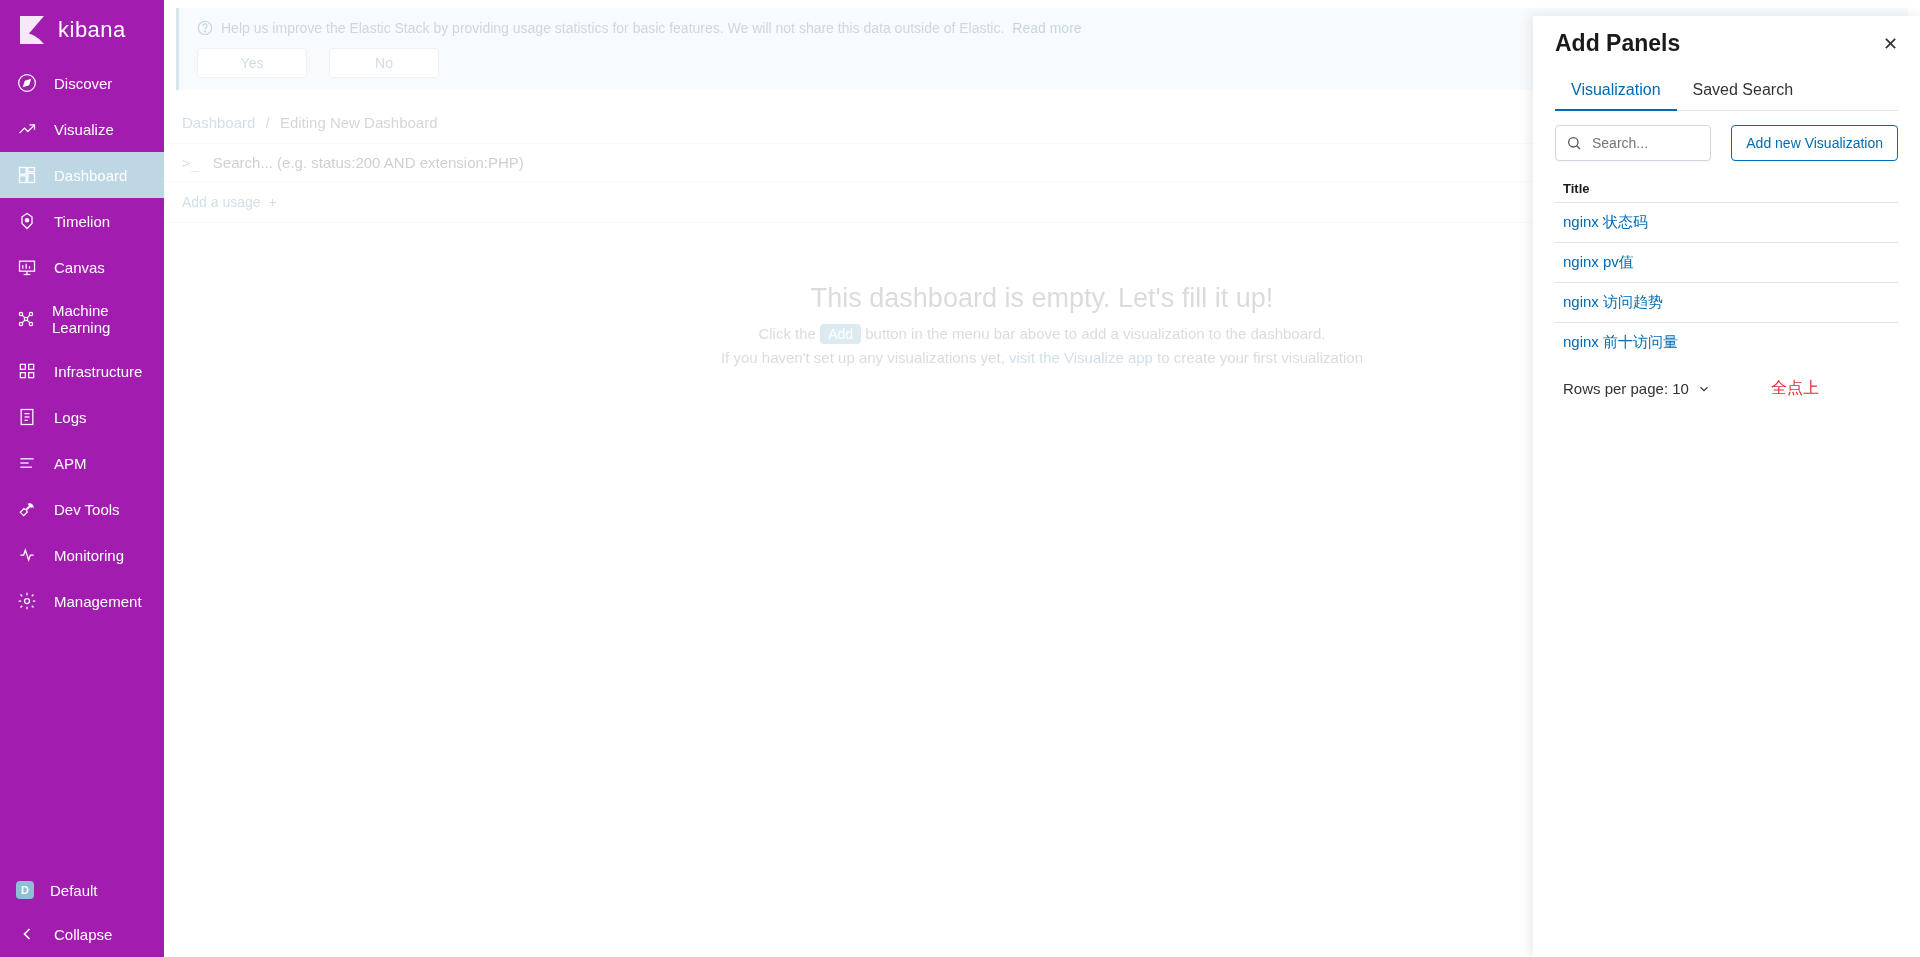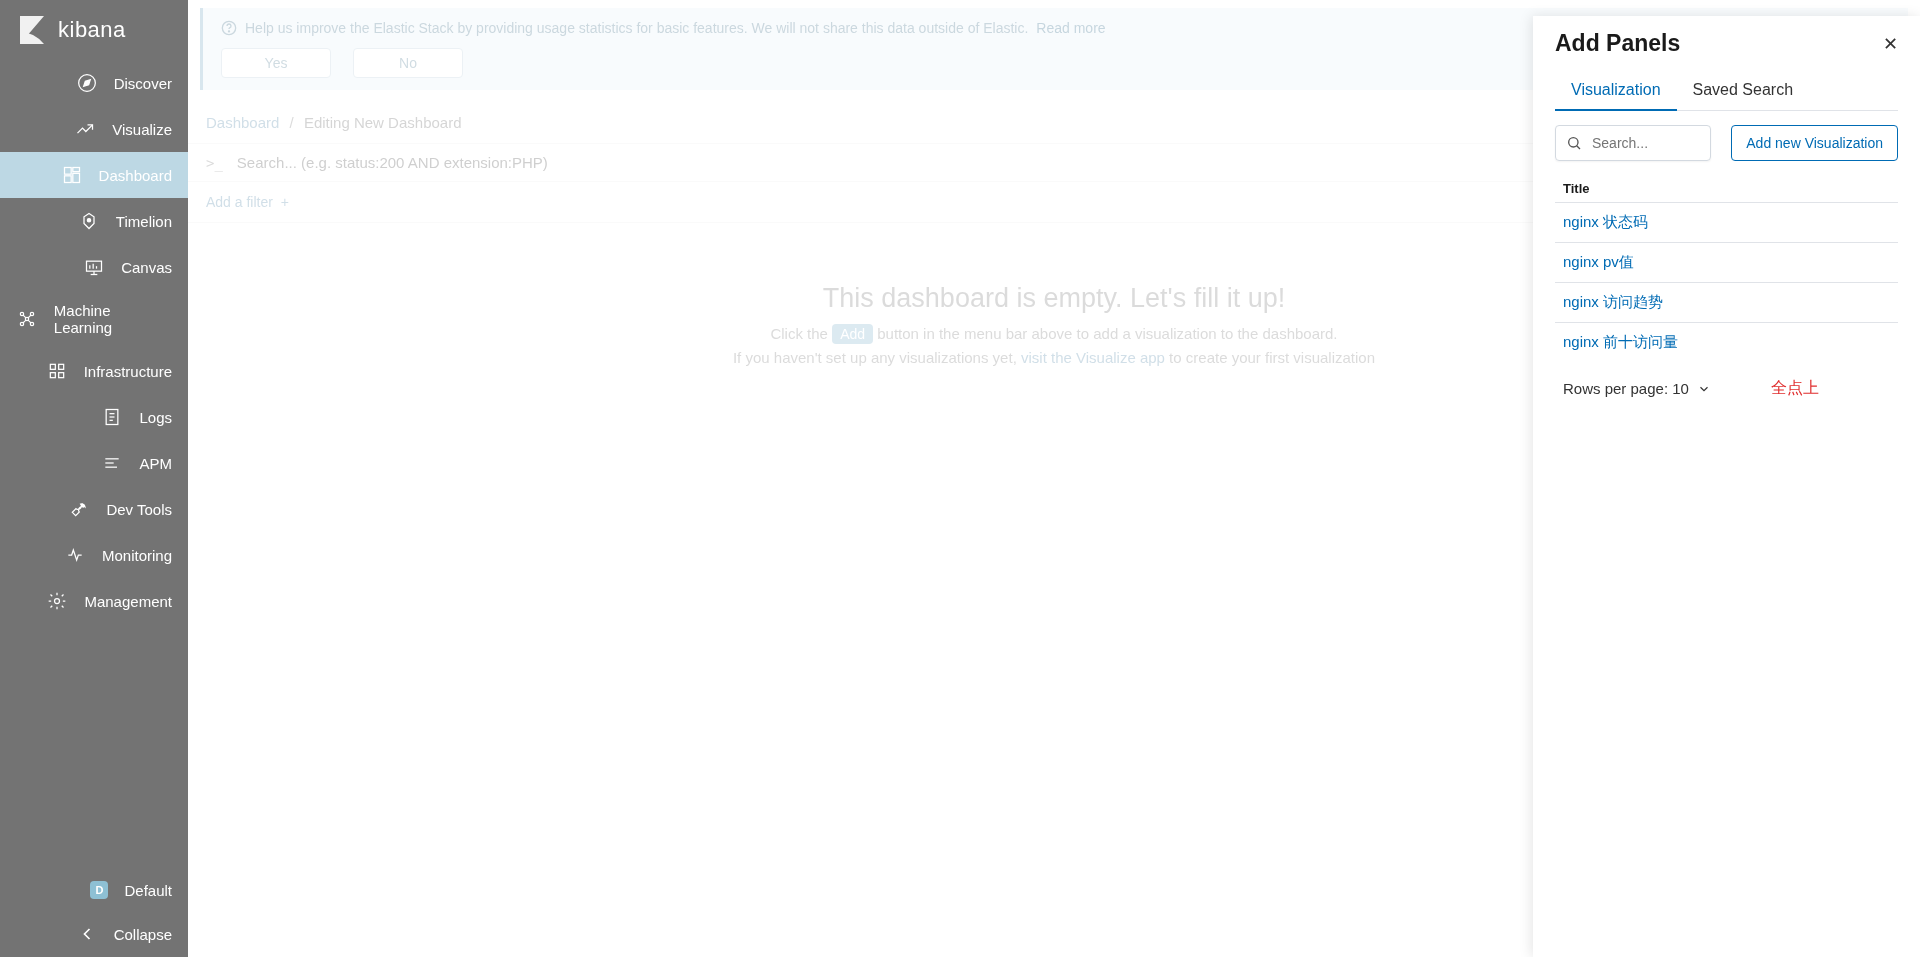--- a/index.html
+++ b/index.html
@@ -1,25 +1,25 @@
 <!DOCTYPE html>
 <html><head>
   <meta charset="utf-8">
   <style>
     * { margin: 0; padding: 0; box-sizing: border-box; }
     body { font-family: -apple-system, BlinkMacSystemFont, "Segoe UI", Helvetica, Arial, sans-serif; font-size: 14px; color: #2d2d2d; overflow: hidden; }
     .app { display: flex; height: 957px; width: 1920px; position: relative; }
     
     
-    .sidebar { width: 188px; background: #737373; color: #fff; display: flex; flex-direction: column; }
+    .sidebar { width: 164px; background: #a21caf; color: #fff; display: flex; flex-direction: column; }
     .logo { display: flex; align-items: center; padding: 12px 16px; height: 60px; }
     .logo-icon { width: 32px; height: 32px; margin-right: 10px; }
     .logo-text { font-size: 22px; font-weight: 300; letter-spacing: 0.5px; }
     .nav { flex: 1; display: flex; flex-direction: column; }
-    .nav-item { display: flex; align-items: center; padding: 12px 16px; cursor: pointer; color: #fff; font-size: 15px; justify-content: flex-end; }
+    .nav-item { display: flex; align-items: center; padding: 12px 16px; cursor: pointer; color: #fff; font-size: 15px; }
     .nav-item .icon-wrap { width: 22px; height: 22px; margin-right: 16px; display: flex; align-items: center; justify-content: center; }
     .nav-item.active { background: #bdd8e4; }
     .nav-spacer { flex: 1; }
     .default-badge { background: #8ec0d4; color: #fff; border-radius: 4px; width: 18px; height: 18px; display: flex; align-items: center; justify-content: center; font-size: 11px; font-weight: bold; margin-right: 16px; }
     
     
     .main { flex: 1; position: relative; background: #fff; }
     .dim-overlay { position: absolute; inset: 0; background: rgba(255,255,255,0.65); z-index: 5; pointer-events: none; }
     
     .callout { margin: 8px 12px 12px 12px; border-left: 3px solid #8fb8cf; background: #ecf3f8; padding: 12px 18px; }
@@ -256,21 +256,21 @@
         <span class="action-link">Options</span>
       </div>
     </div>
 
     <div class="search-row">
       <span class="search-prefix">&gt;_</span>
       <input class="search-input" placeholder="Search... (e.g. status:200 AND extension:PHP)" style="">
     </div>
 
     <div class="filter-row">
-      <span>Add a filter</span>
+      <span>Add a usage</span>
       <span class="filter-plus">+</span>
     </div>
 
     <div class="empty-state">
       <div class="empty-title">This dashboard is empty. Let's fill it up!</div>
       <div class="empty-line">
         <span>Click the </span><span class="add-pill">Add</span><span> button in the menu bar above to add a visualization to the dashboard.</span>
       </div>
       <div class="empty-line">
         <span>If you haven't set up any visualizations yet, </span><span class="empty-link">visit the Visualize app</span><span> to create your first visualization</span>

